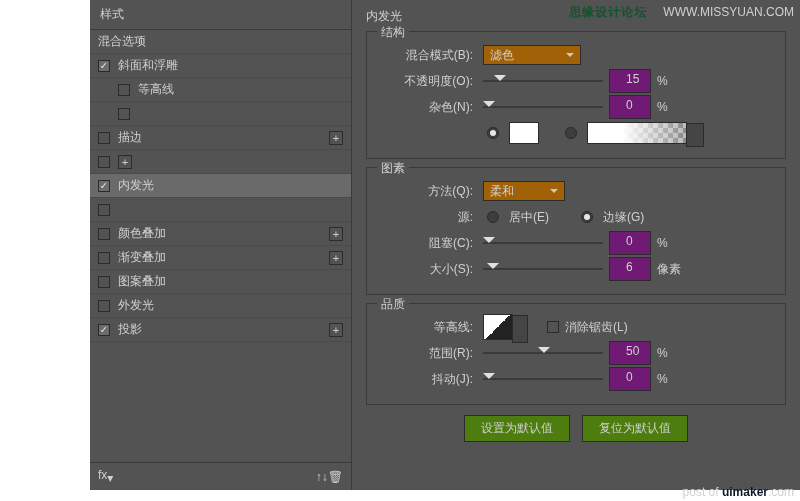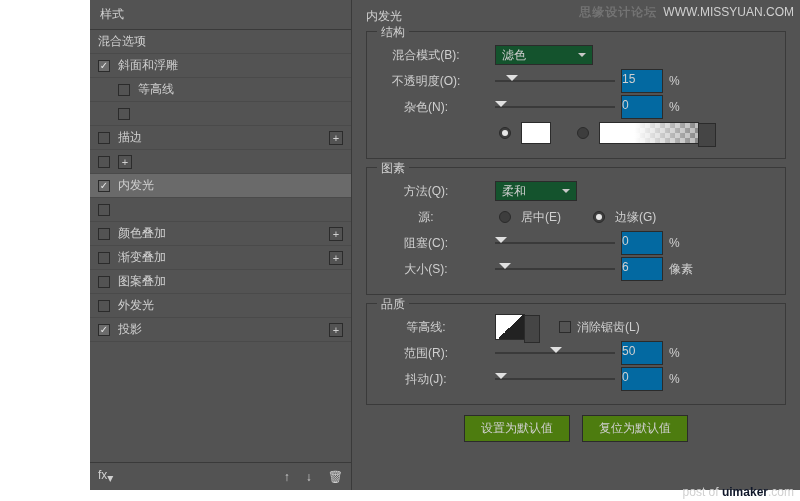--- a/index.html
+++ b/index.html
@@ -9,47 +9,47 @@
 .hdr{padding:6px 10px;border-bottom:1px solid #3a3a3a}
 .row{display:flex;align-items:center;height:24px;padding:0 8px;border-bottom:1px solid #4a4a4a}
 .row.sel{background:#6a6a6a}
 .row.mix{padding-left:8px}
 .row .chk{width:12px;height:12px;border:1px solid #2b2b2b;background:#535353;margin-right:8px;display:flex;align-items:center;justify-content:center}
 .row.indent{padding-left:28px}
 .row .chk.on{background:#6c6c6c}
 .row .chk.on::after{content:"✓";font-size:10px;color:#e6e6e6}
 .row .lbl{flex:1}
 .plus{width:14px;height:14px;border:1px solid #2b2b2b;display:flex;align-items:center;justify-content:center;font-size:11px;background:#535353}
-.btm{margin-top:auto;height:28px;border-top:1px solid #3a3a3a;display:flex;align-items:center;padding:0 8px;gap:16px;color:#bcbcbc}
+.btm{margin-top:auto;height:28px;border-top:1px solid #3a3a3a;display:flex;align-items:center;padding:0 8px;gap:0;color:#bcbcbc}
 .btm .sp{flex:1}
 .icn{display:inline-block}
 .right-panel{flex:1;padding:8px 14px;position:relative}
 .title{margin:0 0 6px 0}
 .group{border:1px solid #3a3a3a;padding:10px 12px 12px;margin-bottom:8px;position:relative}
 .gt{position:absolute;top:-8px;left:10px;background:#535353;padding:0 4px}
 .fld{display:flex;align-items:center;height:26px;gap:6px}
-.fld .nm{width:94px;text-align:center;margin-right:16px}
-.dd{width:98px;height:20px;background:#14532d;border:1px solid #2b2b2b;display:flex;align-items:center;padding:0 6px;position:relative}
+.fld .nm{width:94px;text-align:right;margin-right:4px}
+.dd{width:98px;height:20px;background:#a16207;border:1px solid #2b2b2b;display:flex;align-items:center;padding:0 6px;position:relative}
 .dd::after{content:"";position:absolute;right:6px;top:7px;border:4px solid transparent;border-top-color:#c8c8c8}
 .slider{position:relative;width:120px;height:14px}
 .slider .track{position:absolute;left:0;right:0;top:6px;height:2px;background:#3a3a3a}
 .slider .knob{position:absolute;top:1px;width:0;height:0;border:6px solid transparent;border-top-color:#e0e0e0}
-.numbox{width:42px;height:24px;background:#0369a1;border:1px solid #2b2b2b;text-align:left;padding:0 0;line-height:18px}
+.numbox{width:42px;height:24px;background:#701a75;border:1px solid #2b2b2b;text-align:left;padding:0 16px;line-height:18px}
 .unit{width:26px}
 .radio{width:12px;height:12px;border-radius:50%;border:1px solid #2b2b2b;background:#3d3d3d;display:inline-flex;align-items:center;justify-content:center;margin:0 4px}
 .radio.on::after{content:"";width:6px;height:6px;border-radius:50%;background:#e6e6e6}
 .swatch{width:30px;height:22px;border:1px solid #2b2b2b;background:#fff}
 .gradient{width:100px;height:22px;border:1px solid #2b2b2b;background:linear-gradient(to right,#fff,#fff 35%,rgba(255,255,255,0) 100%),repeating-conic-gradient(#888 0 25%,#bbb 0 50%) 0/10px 10px;position:relative}
 .gradient::after{content:"";position:absolute;right:-18px;top:0;width:16px;height:22px;background:#454545;border:1px solid #2b2b2b}
 .contour{width:30px;height:26px;border:1px solid #2b2b2b;background:linear-gradient(135deg,#fff 50%,#222 50%);position:relative}
 .contour::after{content:"";position:absolute;right:-16px;top:0;width:14px;height:26px;background:#454545;border:1px solid #2b2b2b}
 .btns{display:flex;gap:12px;justify-content:center;margin-top:10px}
 .btn{border:1px solid #2b2b2b;background:#4d7c0f;padding:4px 16px}
 .watermark{position:absolute;right:6px;top:4px;color:#777;font-size:11px;z-index:5}
-.watermark b{color:#737373;font-weight:700;letter-spacing:1px;margin-right:6px}
+.watermark b{color:#14532d;font-weight:700;letter-spacing:1px;margin-right:16px}
 .footer{position:absolute;right:6px;bottom:2px;color:#9c9c9c;font-size:11px}
 .footer b{color:#0f172a}
 </style>
 </head>
 <body>
 
 <div class="watermark"><b>思缘设计论坛</b><span>WWW.MISSYUAN.COM</span></div>
 
 <div class="app">
   <div class="left-panel">

